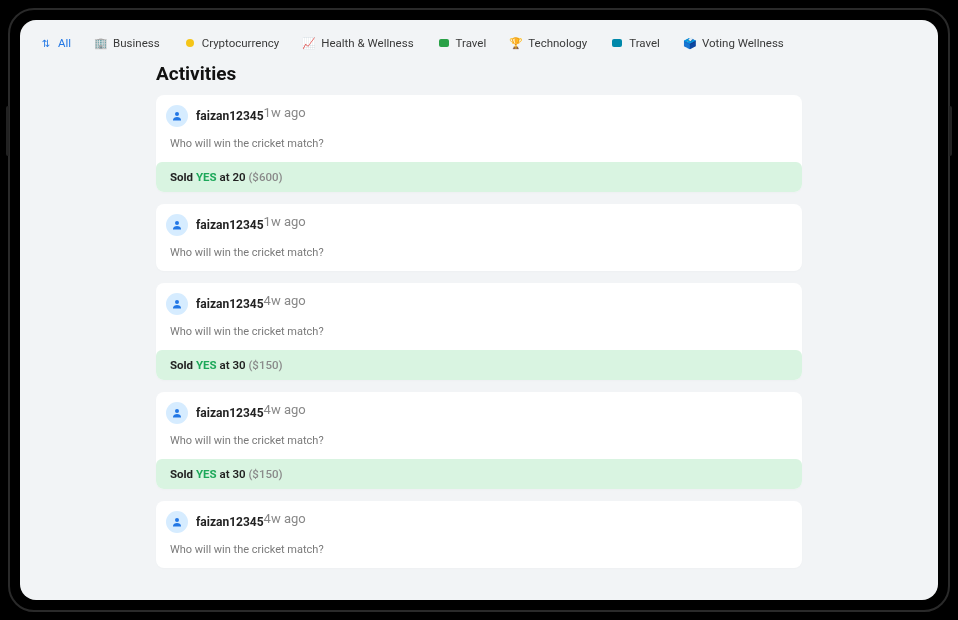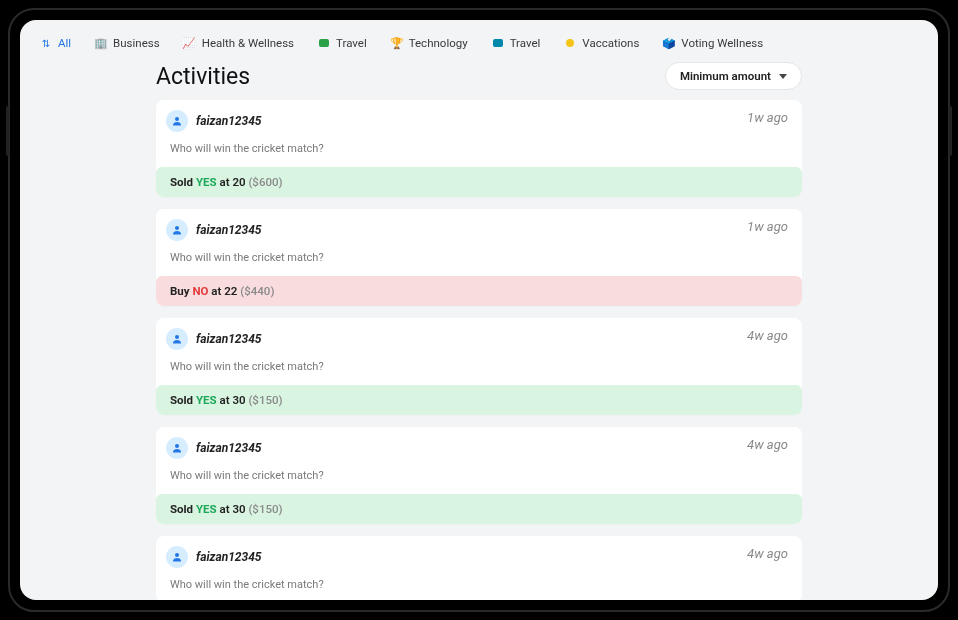--- a/index.html
+++ b/index.html
@@ -74,22 +74,22 @@
     overflow-y: auto;
     flex: 1;
   }
   .header-row {
     display: flex;
     align-items: center;
     justify-content: space-between;
     margin: 6px 0 10px 0;
   }
   .page-title {
-    font-size: 23px;
-    font-weight: 400;
+    font-size: 19px;
+    font-weight: 700;
     color: #111;
   }
   .min-amount {
     background: #fff;
     border: 1px solid #e6e6e6;
     border-radius: 16px;
     padding: 6px 14px;
     font-size: 11.5px;
     font-weight: 600;
     color: #222;
@@ -107,24 +107,22 @@
 
   .card {
     background: #fff;
     border-radius: 8px;
     margin-bottom: 12px;
     overflow: hidden;
     box-shadow: 0 1px 2px rgba(0,0,0,0.02);
   }
   .card-top {
     display: flex;
-    justify-content: space-between;
     align-items: flex-start;
     padding: 10px 14px 0 10px;
-    font-style: italic;
   }
   .user-block { display: flex; align-items: center; gap: 8px; }
   .avatar {
     width: 22px; height: 22px;
     border-radius: 50%;
     background: #d6ecff;
     display: flex; align-items: center; justify-content: center;
   }
   .avatar svg { width: 12px; height: 12px; }
   .username { font-size: 12px; font-weight: 700; color: #222; }
@@ -166,20 +164,26 @@
           <span>All</span>
         </div>
         <div class="tab">
           <span class="ico">
             <span style="font-size:11px;">🏢</span>
           </span>
           <span>Business</span>
         </div>
         <div class="tab">
           <span class="ico">
+            <span class="dot yellow"></span>
+          </span>
+          <span>Cryptocurrency</span>
+        </div>
+        <div class="tab">
+          <span class="ico">
             <span style="font-size:11px;">📈</span>
           </span>
           <span>Health &amp; Wellness</span>
         </div>
         <div class="tab">
           <span class="ico">
             <span class="sq green"></span>
           </span>
           <span>Travel</span>
         </div>
@@ -187,42 +191,32 @@
           <span class="ico">
             <span style="font-size:11px;">🏆</span>
           </span>
           <span>Technology</span>
         </div>
         <div class="tab">
           <span class="ico">
             <span class="sq blue"></span>
           </span>
           <span>Travel</span>
-        </div>
-        <div class="tab">
-          <span class="ico">
-            <span class="dot yellow"></span>
-          </span>
-          <span>Vaccations</span>
         </div>
         <div class="tab">
           <span class="ico">
             <span style="font-size:11px;">🗳️</span>
           </span>
           <span>Voting Wellness</span>
         </div>
       </div>
 
     <div class="content">
       <div class="header-row">
         <div class="page-title">Activities</div>
-        <div class="min-amount">
-          <span>Minimum amount</span>
-          <span class="chev-down"></span>
-        </div>
       </div>
       <div id="cards">
           <div class="card">
             <div class="card-top">
               <div class="user-block">
                 <div class="avatar">
                   <svg viewBox="0 0 24 24" fill="#2277e5">
                     <circle cx="12" cy="8" r="4"></circle>
                     <path d="M4 20c0-4 4-6 8-6s8 2 8 6v1H4z"></path>
                   </svg>
@@ -241,21 +235,20 @@
                   <svg viewBox="0 0 24 24" fill="#2277e5">
                     <circle cx="12" cy="8" r="4"></circle>
                     <path d="M4 20c0-4 4-6 8-6s8 2 8 6v1H4z"></path>
                   </svg>
                 </div>
                 <span class="username">faizan12345</span>
               </div>
               <span class="time">1w ago</span>
             </div>
             <div class="question">Who will win the cricket match?</div>
-            <div class="trade-bar red"><span class="action">Buy</span> <span class="no">NO</span> <span>at</span> <span>22</span> <span class="paren">($440)</span></div>
           </div>
           <div class="card">
             <div class="card-top">
               <div class="user-block">
                 <div class="avatar">
                   <svg viewBox="0 0 24 24" fill="#2277e5">
                     <circle cx="12" cy="8" r="4"></circle>
                     <path d="M4 20c0-4 4-6 8-6s8 2 8 6v1H4z"></path>
                   </svg>
                 </div>

